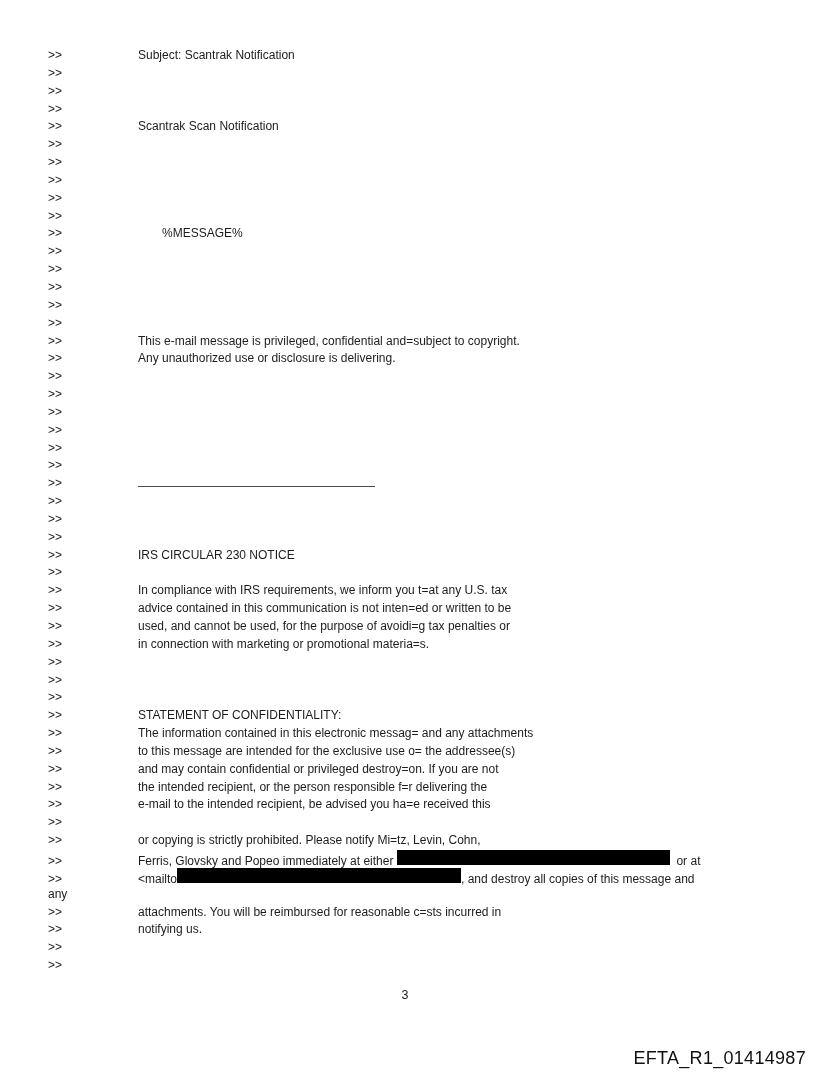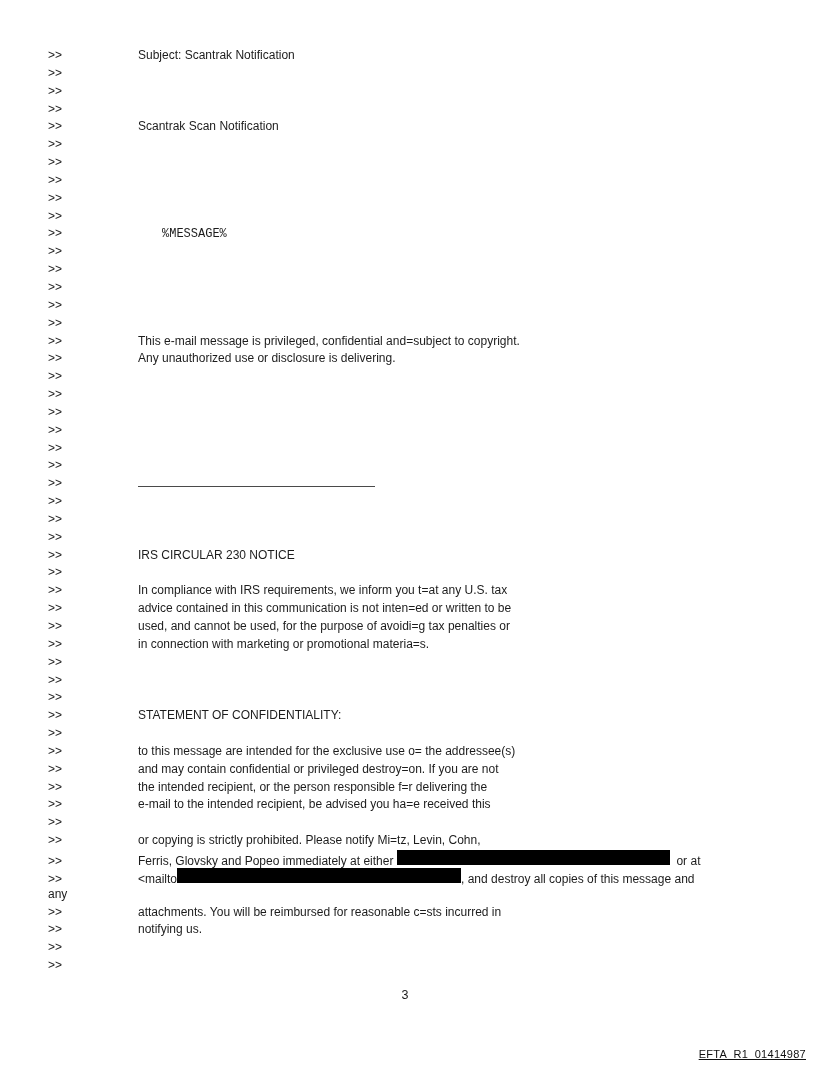--- a/index.html
+++ b/index.html
@@ -34,21 +34,20 @@
   .marker {
     display: inline-block;
     width: 90px;
     flex: 0 0 auto;
   }
   .body-seg {
     white-space: pre;
   }
   .indent {
     padding-left: 24px;
-    font-family: Liberation Mono, monospace;
   }
   .redaction {
     display: inline-block;
     height: 15px;
     background: #000000;
     vertical-align: -3px;
   }
   .rule {
     display: inline-block;
     height: 1.4px;
@@ -61,24 +60,23 @@
     left: 0;
     width: 810px;
     text-align: center;
     font-size: 12.5px;
     color: #1c1c1c;
   }
   .bates {
     position: absolute;
     top: 1048px;
     right: 10px;
-    font-size: 11px;
+    font-size: 18px;
     letter-spacing: 0.3px;
     color: #111111;
-    text-decoration: underline;
   }
 </style>
 </head>
 <body>
 
 <div class="doc">
     <div class="row"><span class="marker">&gt;&gt;</span><span class="body-seg">Subject: Scantrak Notification</span></div>
     <div class="row"><span class="marker">&gt;&gt;</span></div>
     <div class="row"><span class="marker">&gt;&gt;</span></div>
     <div class="row"><span class="marker">&gt;&gt;</span></div>
@@ -109,21 +107,21 @@
     <div class="row"><span class="marker">&gt;&gt;</span><span class="body-seg">IRS CIRCULAR 230 NOTICE</span></div>
     <div class="row"><span class="marker">&gt;&gt;</span></div>
     <div class="row"><span class="marker">&gt;&gt;</span><span class="body-seg">In compliance with IRS requirements, we inform you t=at any U.S. tax</span></div>
     <div class="row"><span class="marker">&gt;&gt;</span><span class="body-seg">advice contained in this communication is not inten=ed or written to be</span></div>
     <div class="row"><span class="marker">&gt;&gt;</span><span class="body-seg">used, and cannot be used, for the purpose of avoidi=g tax penalties or</span></div>
     <div class="row"><span class="marker">&gt;&gt;</span><span class="body-seg">in connection with marketing or promotional materia=s.</span></div>
     <div class="row"><span class="marker">&gt;&gt;</span></div>
     <div class="row"><span class="marker">&gt;&gt;</span></div>
     <div class="row"><span class="marker">&gt;&gt;</span></div>
     <div class="row"><span class="marker">&gt;&gt;</span><span class="body-seg">STATEMENT OF CONFIDENTIALITY:</span></div>
-    <div class="row"><span class="marker">&gt;&gt;</span></div>
+    <div class="row"><span class="marker">&gt;&gt;</span><span class="body-seg">The information contained in this electronic messag= and any attachments</span></div>
     <div class="row"><span class="marker">&gt;&gt;</span><span class="body-seg">to this message are intended for the exclusive use o= the addressee(s)</span></div>
     <div class="row"><span class="marker">&gt;&gt;</span><span class="body-seg">and may contain confidential or privileged destroy=on. If you are not</span></div>
     <div class="row"><span class="marker">&gt;&gt;</span><span class="body-seg">the intended recipient, or the person responsible f=r delivering the</span></div>
     <div class="row"><span class="marker">&gt;&gt;</span><span class="body-seg">e-mail to the intended recipient, be advised you ha=e received this</span></div>
     <div class="row"><span class="marker">&gt;&gt;</span></div>
     <div class="row"><span class="marker">&gt;&gt;</span><span class="body-seg">or copying is strictly prohibited. Please notify Mi=tz, Levin, Cohn,</span></div>
     <div class="row"><span class="marker">&gt;&gt;</span><span class="body-seg">Ferris, Glovsky and Popeo immediately at either </span><span class="redaction" style="width: 273px;"></span><span class="body-seg">  or at</span></div>
     <div class="row"><span class="marker">&gt;&gt;</span><span class="body-seg">&lt;mailto</span><span class="redaction" style="width: 284px;"></span><span class="body-seg">, and destroy all copies of this message and</span></div>
     <div class="row"><span class="marker">any</span></div>
     <div class="row"><span class="marker">&gt;&gt;</span><span class="body-seg">attachments. You will be reimbursed for reasonable c=sts incurred in</span></div>

